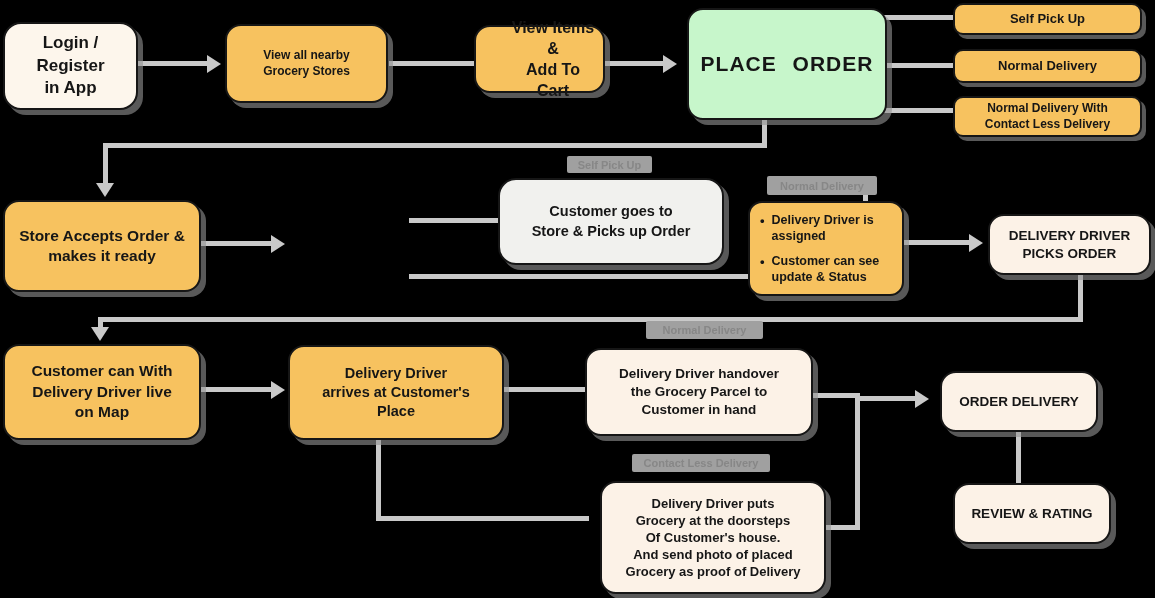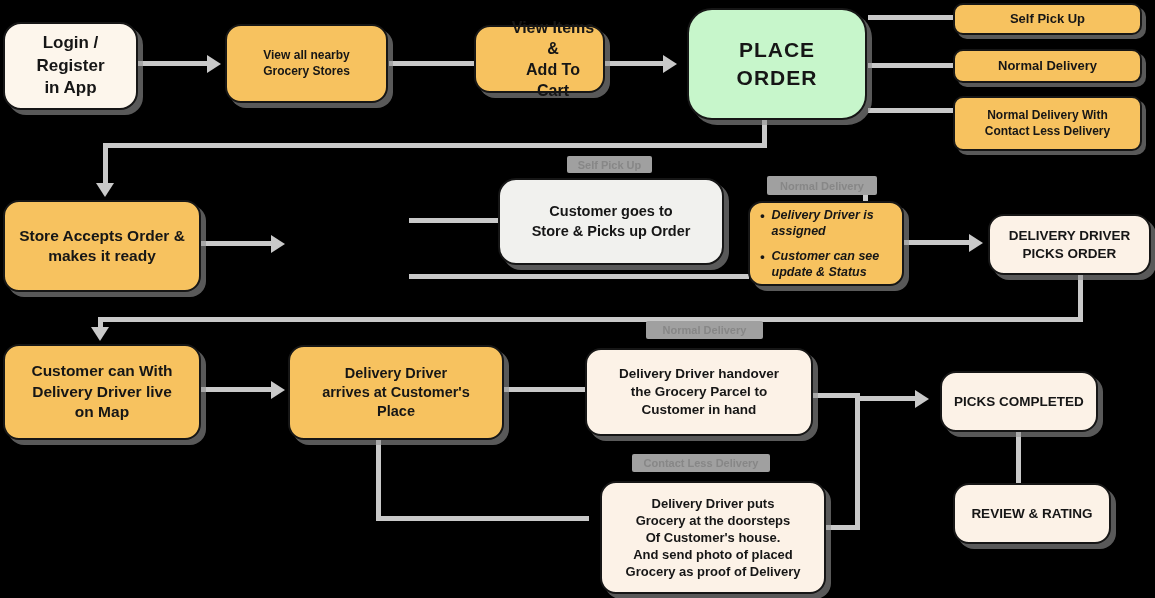--- a/index.html
+++ b/index.html
@@ -14,29 +14,29 @@
     white-space:pre-line;box-sizing:border-box;padding:4px 8px;
   }
   .orange{background:#F7C25F;}
   .cream{background:#FCF2E7;}
   .green{background:#C7F6CB;}
   .graybox{background:#F1F1EE;}
 
   .n-login{left:3px;top:22px;width:135px;height:88px;font-size:17px;border-radius:18px;background:#FDF6EC;}
   .n-view-stores{left:225px;top:24px;width:163px;height:79px;font-size:12px;}
   .n-view-items{left:474px;top:25px;width:131px;height:68px;font-size:16px;padding-left:35px;}
-  .n-place-order{left:687px;top:8px;width:180px;height:112px;font-size:21px;letter-spacing:1px;word-spacing:9px;border-radius:25px;}
+  .n-place-order{left:687px;top:8px;width:200px;height:112px;font-size:21px;letter-spacing:1px;word-spacing:9px;border-radius:16px;}
   .n-self-pickup{left:953px;top:3px;width:189px;height:32px;font-size:13px;border-width:2px;border-radius:10px;box-shadow:4px 4px 0 0 rgba(148,148,148,.6);}
   .n-normal-delivery{left:953px;top:49px;width:189px;height:34px;font-size:13px;border-width:2px;border-radius:10px;box-shadow:4px 4px 0 0 rgba(148,148,148,.6);}
-  .n-contactless{left:953px;top:96px;width:189px;height:55px;font-size:12px;border-width:2px;border-radius:10px;box-shadow:4px 4px 0 0 rgba(148,148,148,.6);}
+  .n-contactless{left:953px;top:96px;width:189px;height:41px;font-size:12px;border-width:2px;border-radius:10px;box-shadow:4px 4px 0 0 rgba(148,148,148,.6);}
   .n-store-accepts{left:3px;top:200px;width:198px;height:92px;font-size:15.5px;}
   .n-customer-sees{left:287px;top:199px;width:123px;height:96px;font-size:14px;}
   .n-customer-goes{left:498px;top:178px;width:226px;height:87px;font-size:14.5px;border-radius:18px;}
-  .n-driver-assigned{left:748px;top:201px;width:156px;height:85px;font-size:12.5px;border-radius:14px;
-    flex-direction:column;align-items:flex-start;justify-content:center;text-align:left;padding:6px 10px;gap:8px;font-style:italic;}
+  .n-driver-assigned{left:748px;top:201px;width:156px;height:95px;font-size:12.5px;border-radius:14px;
+    flex-direction:column;align-items:flex-start;justify-content:center;text-align:left;padding:6px 10px;gap:8px;}
   .n-driver-picks{left:988px;top:214px;width:163px;height:61px;font-size:13.5px;}
   .n-track{left:3px;top:344px;width:198px;height:96px;font-size:15.5px;}
   .n-arrives{left:288px;top:345px;width:216px;height:95px;font-size:14.5px;}
   .n-handover{left:585px;top:348px;width:228px;height:88px;font-size:13.5px;}
   .n-order-completed{left:940px;top:371px;width:158px;height:61px;font-size:13.5px;}
   .n-doorstep{left:588px;top:481px;width:226px;height:113px;font-size:13px;margin-left:12px;}
   .n-review{left:940px;top:483px;width:158px;height:61px;font-size:13.5px;margin-left:13px;}
 
   .bullet-row{display:flex;gap:7px;align-items:flex-start;}
   .bullet-row .dot::before{content:"\2022";font-size:13px;}
@@ -155,21 +155,21 @@
 PICKS ORDER</div>
   <div class="node orange n-track">Customer can With
 Delivery Driver live
 on Map</div>
   <div class="node orange n-arrives">Delivery Driver
 arrives at Customer's
 Place</div>
   <div class="node cream n-handover">Delivery Driver handover
 the Grocery Parcel to
 Customer in hand</div>
-  <div class="node cream n-order-completed">PICKS COMPLETED</div>
+  <div class="node cream n-order-completed">ORDER DELIVERY</div>
   <div class="node cream n-doorstep">Delivery Driver puts
 Grocery at the doorsteps
 Of Customer's house.
 And send photo of placed
 Grocery as proof of Delivery</div>
   <div class="node cream n-review">REVIEW &amp; RATING</div>
 
 </div>
 
 </body></html>

